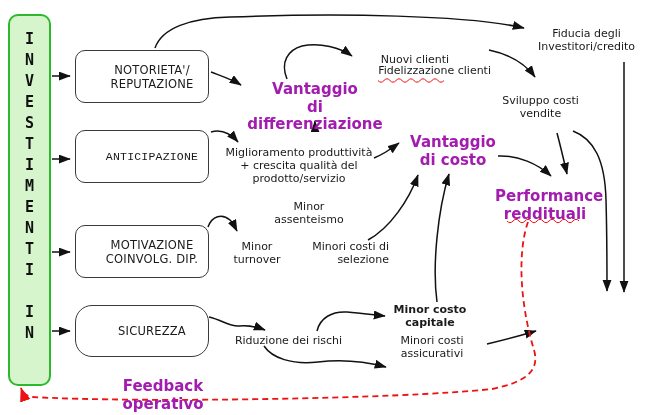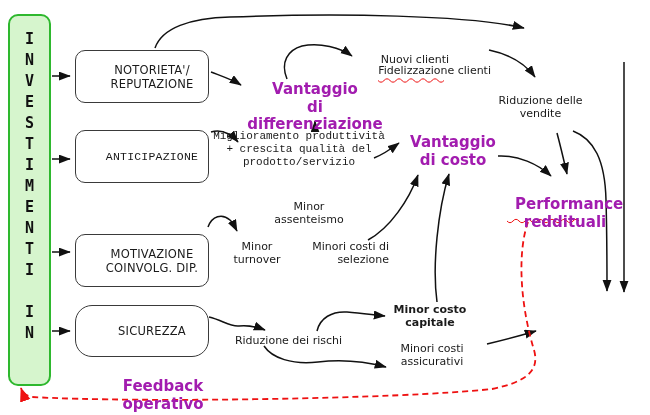--- a/index.html
+++ b/index.html
@@ -85,46 +85,48 @@
 N
 T
 I
 
 I
 N</div>
 
   <div class="box" style="top:50px;">NOTORIETA'/
 REPUTAZIONE</div>
   <div class="box" style="top:130px;font-family:Liberation Mono, monospace;">ANTICIPAZIONE</div>
-  <div class="box" style="top:225px;margin-top:9px;">MOTIVAZIONE
+  <div class="box" style="top:225px;">MOTIVAZIONE
 COINVOLG. DIP.</div>
   <div class="box" style="top:305px;height:52px;border-radius:17px;">SICUREZZA</div>
 
   <div class="lbl" style="left:370px;top:42px;width:90px;margin-top:12px;">Nuovi clienti</div>
   <div class="lbl" style="left:371px;top:65px;width:120px;text-align:right;">Fidelizzazione clienti</div>
-  <div class="lbl" style="left:498px;top:95px;width:85px;">Riduzione delle
+  <div class="lbl" style="left:529px;top:28px;width:115px;">Fiducia degli
+Investitori/credito</div>
+  <div class="lbl" style="left:498px;top:95px;width:85px;">Sviluppo costi
 vendite</div>
 
   <div class="lbl red" style="left:240px;top:81px;width:150px;">Vantaggio
 di differenziazione</div>
   <div class="lbl red" style="left:408px;top:134px;width:90px;">Vantaggio
 di costo</div>
-  <div class="lbl red" style="left:515px;top:188px;width:100px;margin-top:8px;">Performance
+  <div class="lbl red" style="left:495px;top:188px;width:100px;">Performance
 reddituali</div>
 
-  <div class="lbl" style="left:213px;top:130px;width:172px;font-family:Liberation Mono, monospace;">Miglioramento produttività
+  <div class="lbl" style="left:213px;top:147px;width:172px;">Miglioramento produttività
 + crescita qualità del
 prodotto/servizio</div>
   <div class="lbl" style="left:269px;top:201px;width:80px;">Minor
 assenteismo</div>
   <div class="lbl" style="left:222px;top:241px;width:70px;">Minor
 turnover</div>
   <div class="lbl" style="left:294px;top:241px;width:95px;text-align:right;">Minori costi di
 selezione</div>
   <div class="lbl" style="left:226px;top:335px;width:125px;">Riduzione dei rischi</div>
   <div class="lbl" style="left:392px;top:304px;width:76px;font-weight:bold;">Minor costo
 capitale</div>
-  <div class="lbl" style="left:392px;top:343px;width:80px;">Minori costi
+  <div class="lbl" style="left:392px;top:335px;width:80px;">Minori costi
 assicurativi</div>
 
   <div class="lbl red" style="left:93px;top:372px;width:140px;margin-top:6px;">Feedback operativo</div>
 
 </div>
 
 </body></html>

